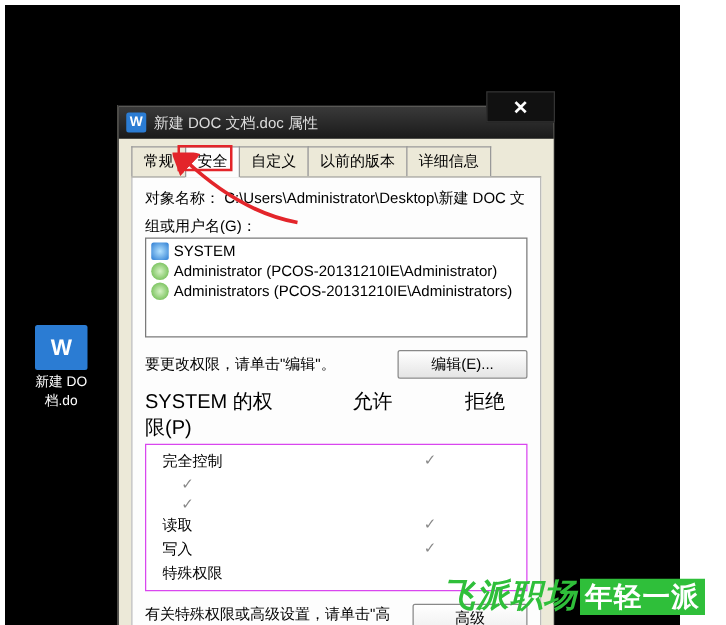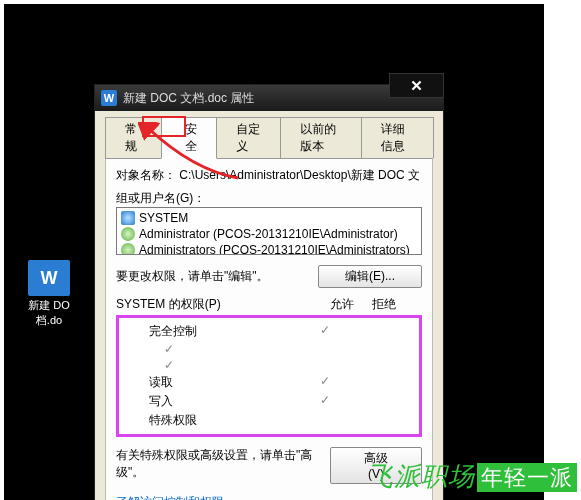--- a/index.html
+++ b/index.html
@@ -80,21 +80,21 @@
 }
 .body {
   padding: 6px 10px 8px;
 }
 .tabs {
   display: flex;
   border-bottom: 1px solid #999;
   position: relative;
 }
 .tab {
-  padding: 3px 19px;
+  padding: 3px 9px;
   background: #ece9d8;
   border: 1px solid #999;
   border-bottom: none;
   margin-right: -1px;
   font-size: 12px;
   position: relative;
 }
 .tab.active {
   background: #fdfdfd;
   z-index: 2;
@@ -114,21 +114,21 @@
   border: 1px solid #bbb;
   border-top: none;
   background: #fdfdfd;
   padding: 8px 10px 8px;
 }
 .row { margin-bottom: 6px; }
 .row-label { display: inline-block; }
 .grouplist {
   border: 1px solid #7a7a7a;
   background: #fff;
-  height: 48px;
+  height: 80px;
   padding: 2px 4px;
   overflow: hidden;
 }
 .grouplist-item {
   display: flex;
   align-items: center;
   padding: 1px 0;
 }
 .uicon {
   width: 14px; height: 14px;
@@ -145,29 +145,30 @@
 .btn {
   border: 1px solid #888;
   background: linear-gradient(#fff,#e4e4e4);
   padding: 2px 26px;
   font-size: 12px;
   border-radius: 2px;
   cursor: pointer;
 }
 .perm-head {
   display: flex;
-  font-size: 12px;
+  font-size: 16px;
+  gap: 44px;
 }
 .perm-head .ph1 { flex: 1; }
 .perm-head .ph2 { width: 60px; text-align: center; }
 .perm-head .ph3 { width: 50px; }
 .permbox {
-  border: 3px solid #d946ef;
+  border: 1px solid #d946ef;
   background: #fff;
-  padding: 4px 20px;
+  padding: 4px 3px;
   margin-top: 2px;
 }
 .permrow {
   display: flex;
   padding: 1px 0;
 }
 .permrow .pn { flex: 1; padding-left: 10px; }
 .permrow .pc { width: 60px; text-align: center; color:#888; }
 .permrow .pd { width: 44px; }
 .advrow {
@@ -178,23 +179,23 @@
 .link { color: #0066cc; text-decoration: underline; margin-top: 4px; display:inline-block; }
 .arrow {
   position: absolute;
   top: 118px; left: 134px;
   width: 106px; height: 64px;
   pointer-events: none;
   z-index: 20;
 }
 .watermark {
   position: absolute;
-  right: 4px; bottom: 6px;
+  right: 17px; bottom: 6px;
   font-size: 26px;
-  font-weight: 400;
+  font-weight: 700;
   font-style: italic;
   letter-spacing: 1px;
 }
 .watermark .g { color: #2fbf3a; }
 .watermark .box {
   background: #2fbf3a;
   color: #fff;
   padding: 2px 4px;
   font-style: normal;
   font-size: 22px;

